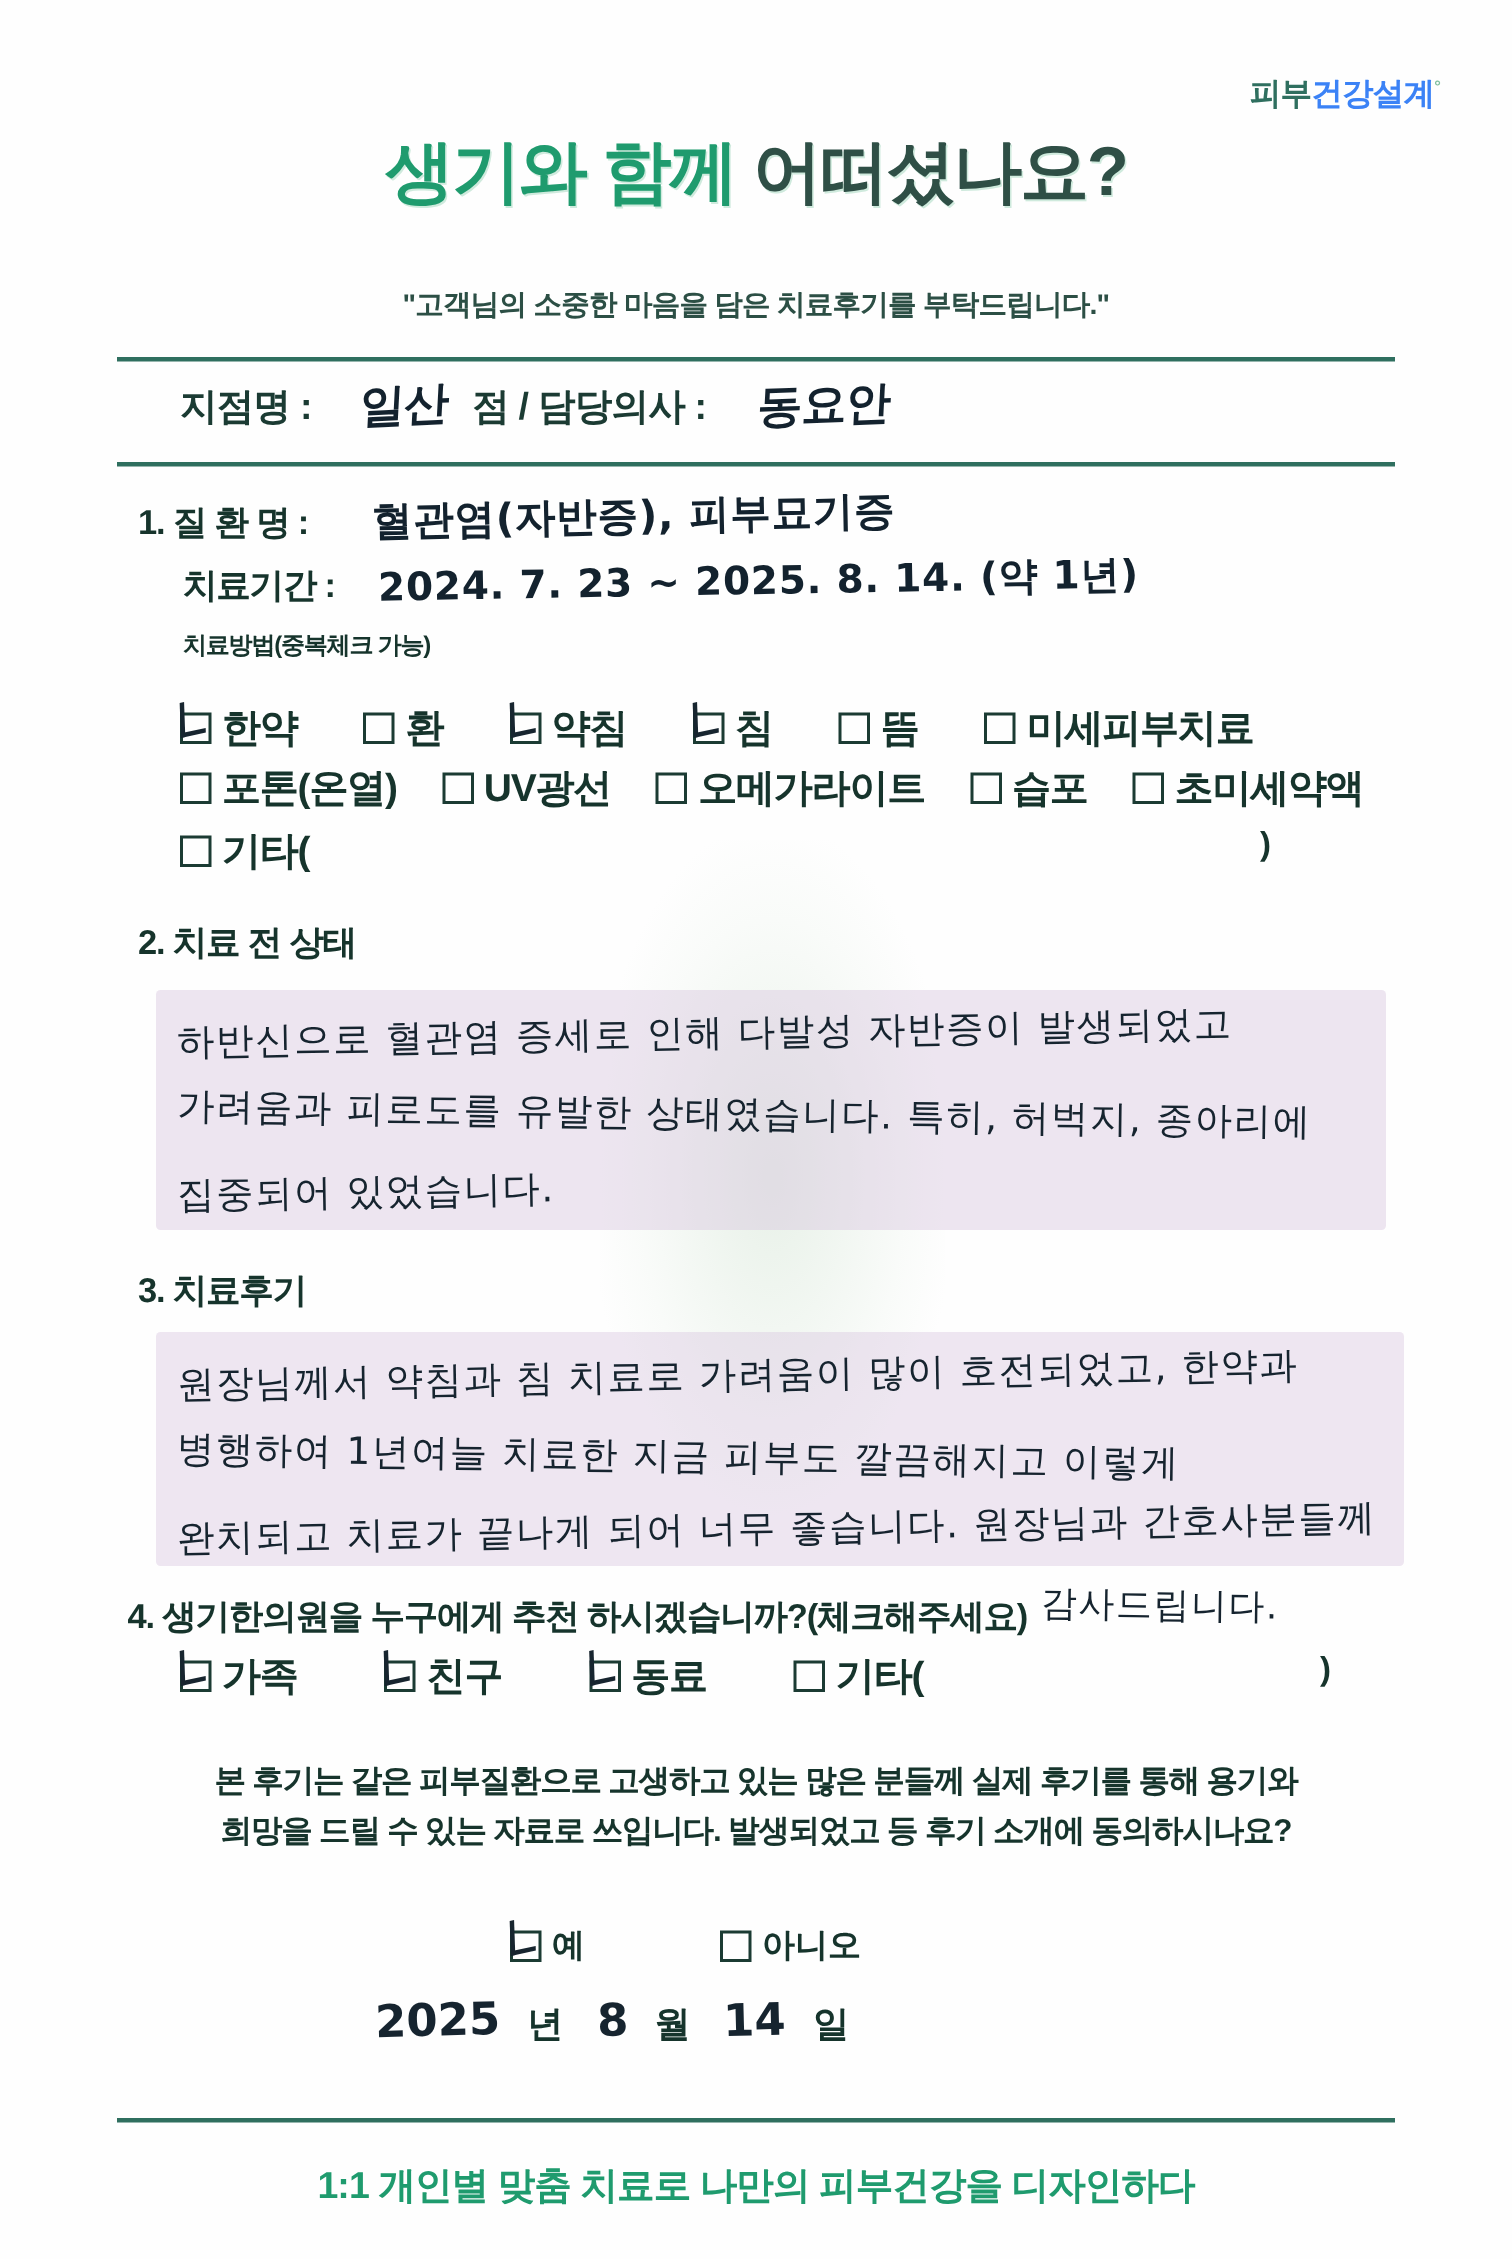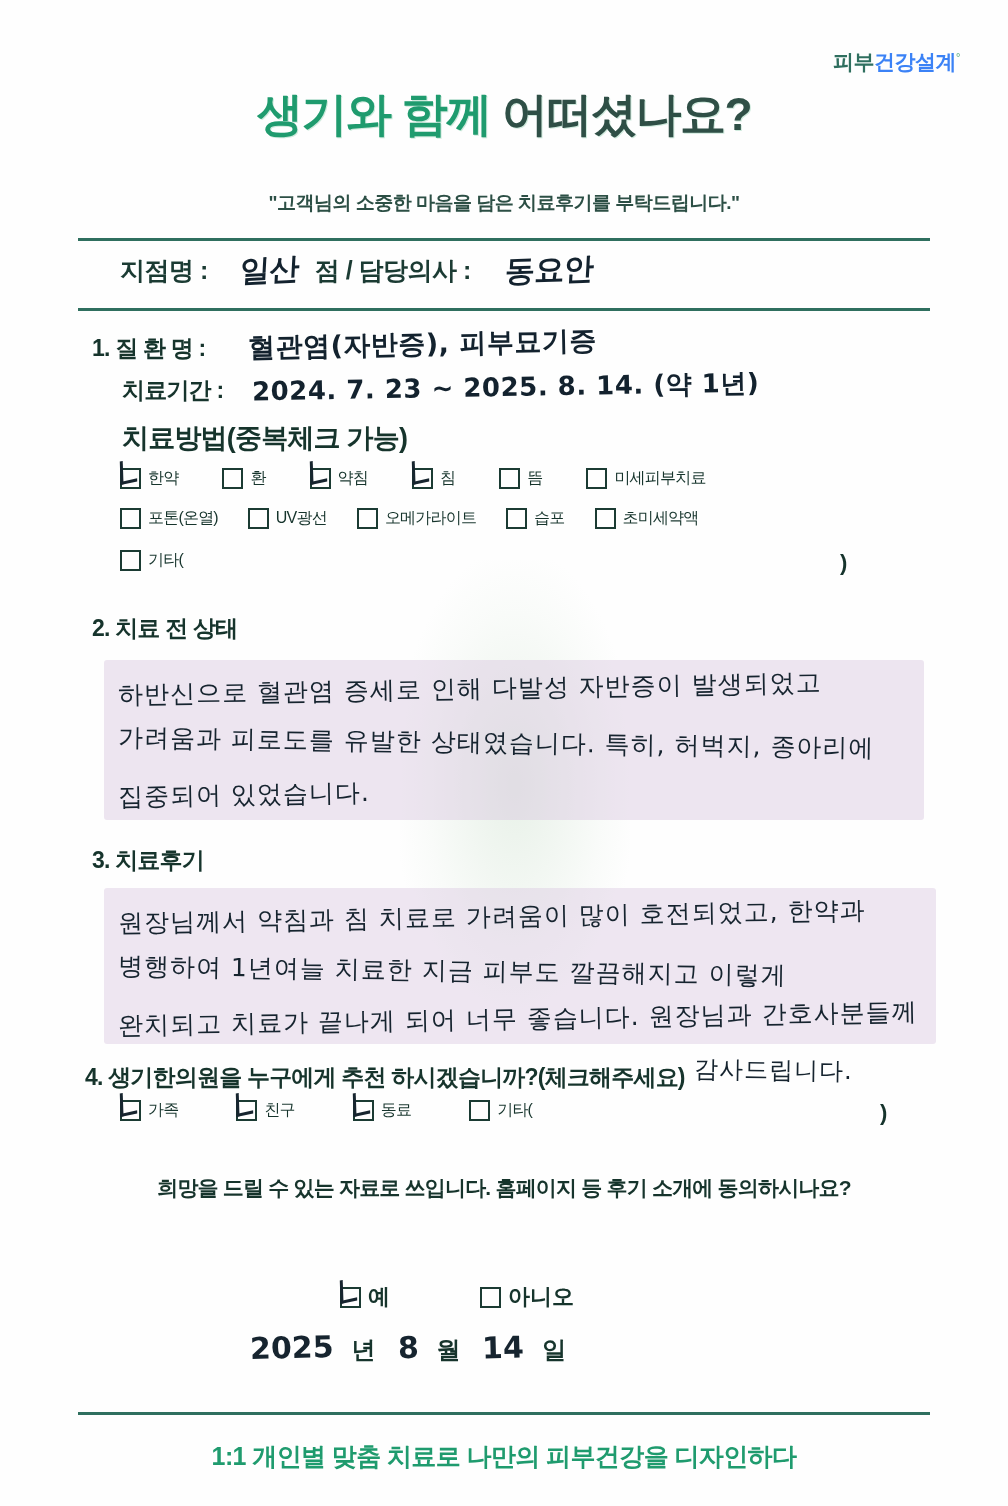--- a/index.html
+++ b/index.html
@@ -131,29 +131,29 @@
 
   .fill {
     position: absolute;
     font-size: 27px;
     letter-spacing: 0.5px;
   }
   #fill-disease { left: 248px; top: 326px; transform: rotate(-1.2deg); }
   #lbl-period { position: absolute; left: 122px; top: 375px; font-size: 23px; font-weight: bold; color:#16342c; letter-spacing:-0.8px;}
   #fill-period { left: 252px; top: 370px; transform: rotate(-1deg); font-size: 26px; }
 
-  #lbl-method { position: absolute; left: 122px; top: 420px; font-size: 27px; font-weight: bold; color:#16342c; letter-spacing:-0.8px;}
+  #lbl-method { position: absolute; left: 122px; top: 420px; font-size: 16px; font-weight: bold; color:#16342c; letter-spacing:-0.8px;}
 
   
   .chk-row {
     position: absolute;
     display: flex;
     align-items: center;
-    font-size: 16px;
-    font-weight: normal;
+    font-size: 26px;
+    font-weight: bold;
     color: #16342c;
     letter-spacing: -0.8px;
   }
   #chk-row-1 { left: 120px; top: 468px; }
   #chk-row-2 { left: 120px; top: 508px; }
   #chk-row-3 { left: 120px; top: 550px; }
   .chk {
     display: inline-flex;
     align-items: center;
     margin-right: 8px;
@@ -399,21 +399,22 @@
         <span>동료</span>
       </span>
       <span class="chk">
         <span class="box"></span>
         <span>기타(</span>
       </span>
     </div>
     <div class="rec-etc-close">)</div>
 
     <div class="consent">
-      <div>희망을 드릴 수 있는 자료로 쓰입니다. 홈페이지 등 후기 소개에 동의하시나요?</div>
+      <div>본 후기는 같은 피부질환으로 고생하고 있는 많은 분들께 실제 후기를 통해 용기와</div>
+      <div>희망을 드릴 수 있는 자료로 쓰입니다. 발생되었고 등 후기 소개에 동의하시나요?</div>
     </div>
 
     <div id="consent-choices">
       <span class="chk gap">
         <span class="box ticked"></span>
         <span>예</span>
       </span>
       <span class="chk">
         <span class="box"></span>
         <span>아니오</span>

